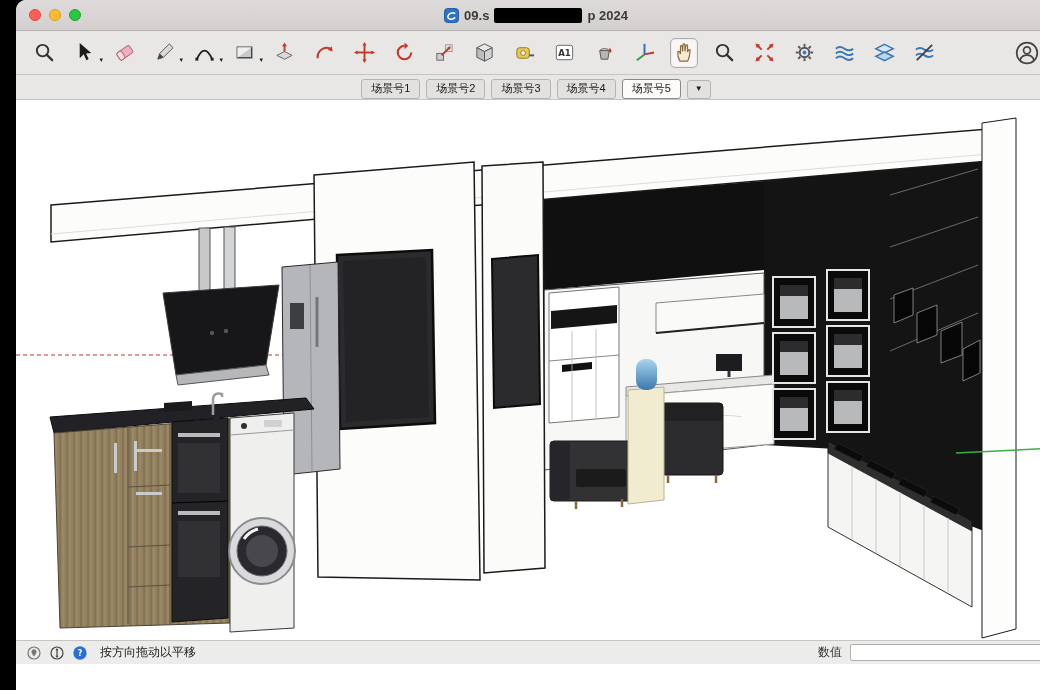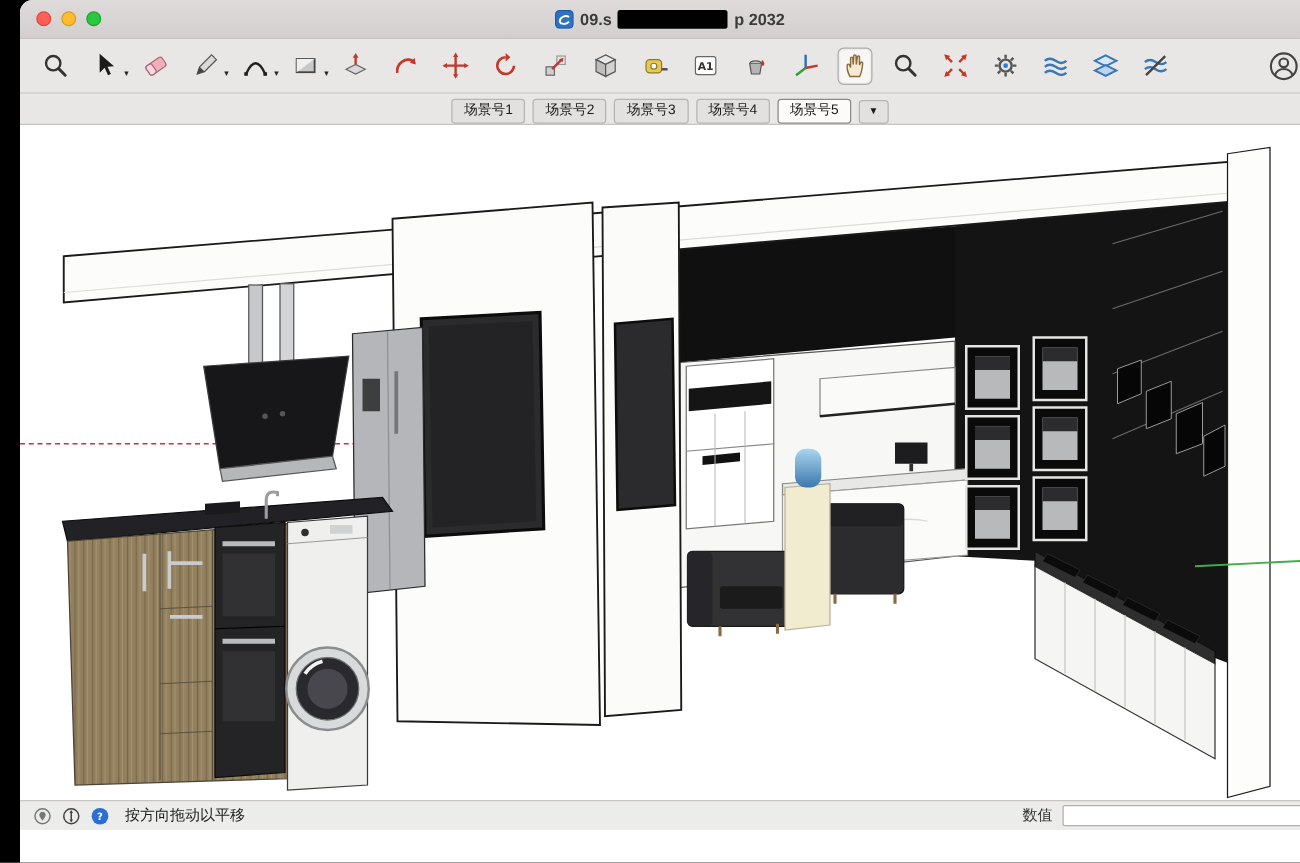--- a/index.html
+++ b/index.html
@@ -52,21 +52,21 @@
     </div>
     <div class="title">
       <span class="app-icon">
           <svg viewBox="0 0 16 16">
             <rect x="0.5" y="0.5" width="15" height="15" rx="3.5" fill="#2f72c4" stroke="#1d5aa6"></rect>
             <path d="M4 10 C4 6 9 4 12 6 M12 10 C9 13 5 12 4 10" stroke="#fff" stroke-width="1.6" fill="none"></path>
           </svg>
         </span>
       <span>09.s</span>
       <span class="redaction"></span>
-      <span>p 2032</span>
+      <span>p 2024</span>
     </div>
   </div>
 
   <div class="toolbar">
     <div style="display:flex;align-items:center;gap:12px">
         <div class="tool">
           <svg viewBox="0 0 24 24">
             <circle cx="10" cy="10" r="6" fill="none" stroke="#333" stroke-width="2"></circle>
             <line x1="14.5" y1="14.5" x2="20" y2="20" stroke="#333" stroke-width="2.4" stroke-linecap="round"></line>
           </svg>

